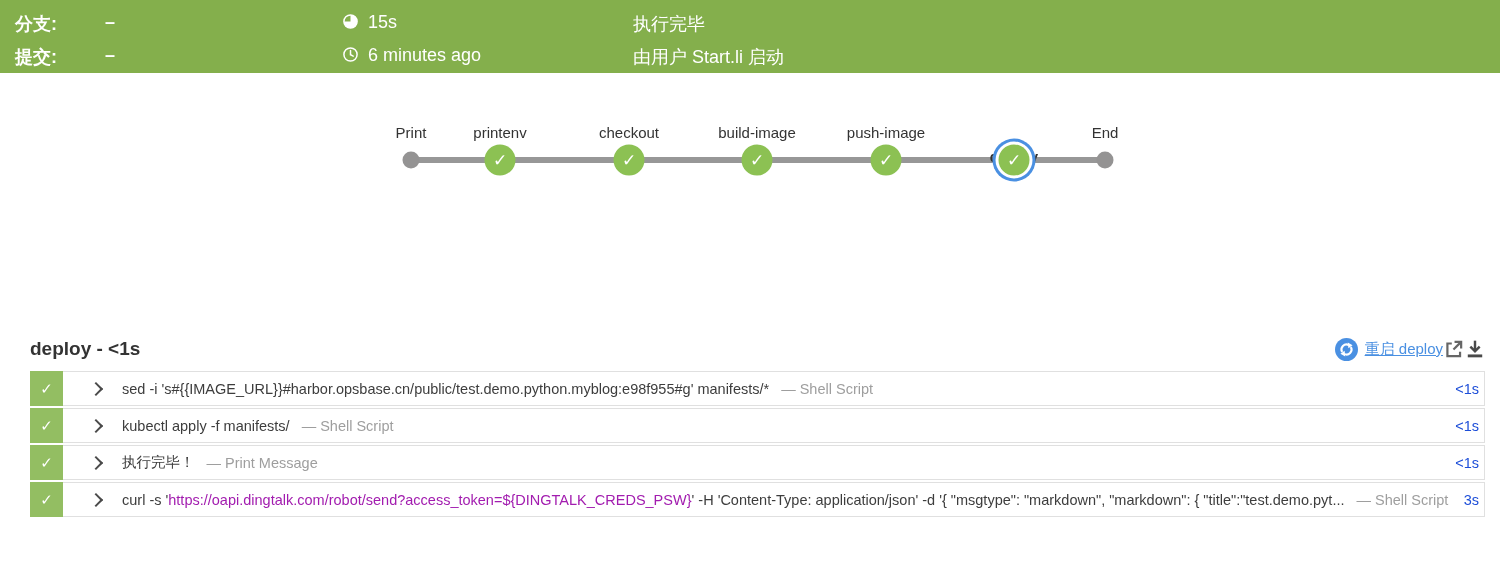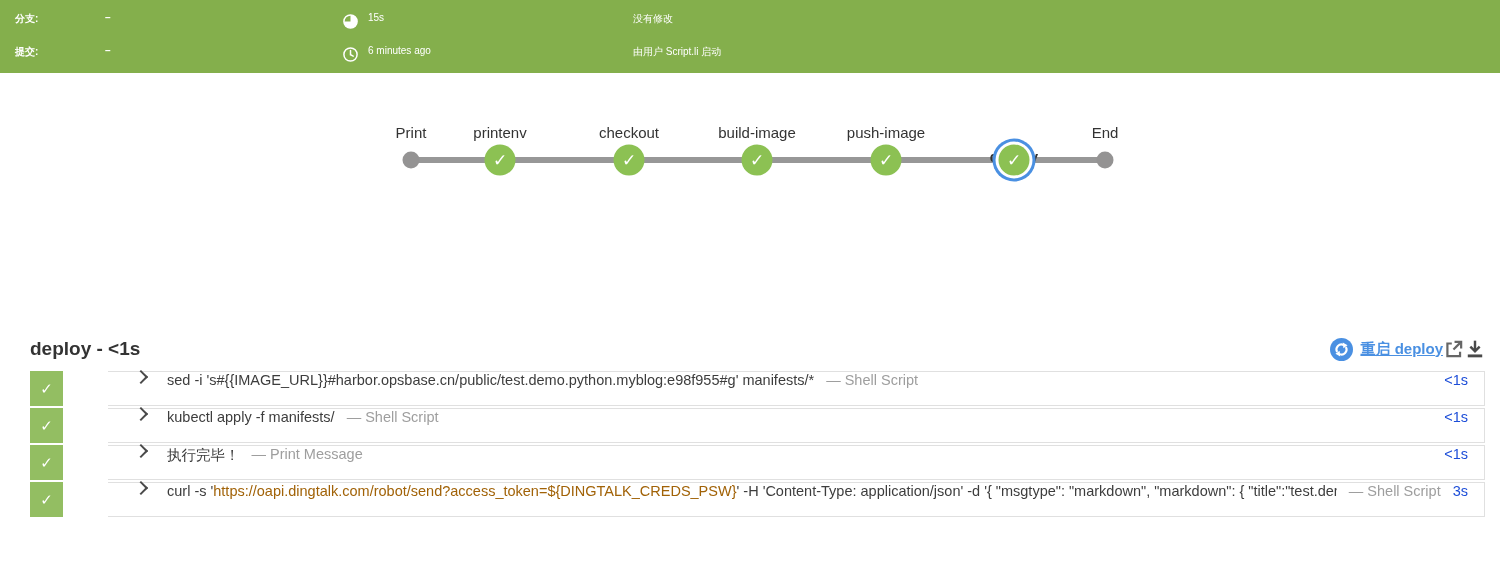--- a/index.html
+++ b/index.html
@@ -1,20 +1,20 @@
 <!DOCTYPE html>
 <html><head>
 <meta charset="utf-8">
 <style>
   html,body{margin:0;padding:0;background:#fff;}
   .page{position:relative;width:1500px;height:567px;background:#fff;overflow:hidden;
         font-family:"Liberation Sans", sans-serif;-webkit-font-smoothing:antialiased;}
 
   
-  .topbar{position:absolute;top:0;left:0;width:100%;height:73px;background:#84AF4C;color:#fff;font-size:10px;}
+  .topbar{position:absolute;top:0;left:0;width:100%;height:73px;background:#84AF4C;color:#fff;font-size:18px;}
   .tb-row{position:absolute;left:0;right:0;height:20px;}
   .tb-row1{top:12px;}
   .tb-row2{top:45px;}
   .tb-label{position:absolute;left:15px;font-weight:700;}
   .tb-value{position:absolute;left:105px;font-weight:700;}
   .tb-icon{position:absolute;left:342px;top:1px;display:flex;}
   .tb-time{position:absolute;left:368px;}
   .tb-info{position:absolute;left:633px;}
 
   
@@ -23,67 +23,67 @@
   .p-dot{width:17px;height:17px;border-radius:50%;background:#949393;}
   .p-check{width:31px;height:31px;border-radius:50%;background:#8CC153;color:#fff;
            display:flex;align-items:center;justify-content:center;font-size:17px;line-height:1;}
   .p-selected{box-shadow:0 0 0 3px #fff,0 0 0 6px #4A90E2;}
   .p-label{position:absolute;top:124px;transform:translateX(-50%);font-size:15px;color:#333;white-space:nowrap;}
   .p-label-bold{font-weight:700;margin-top:24px;}
 
   
   .section-header{position:absolute;left:30px;right:15px;top:334px;height:30px;display:flex;align-items:center;}
   .section-title{font-size:19px;font-weight:700;color:#333;}
-  .actions{margin-left:auto;display:flex;font-weight:bold;}
+  .actions{margin-left:auto;display:flex;}
   .restart{display:flex;align-items:center;gap:7px;cursor:pointer;}
   .restart-label{font-size:15px;color:#4A90E2;text-decoration:underline;}
   .icon-btn{display:flex;align-items:center;cursor:pointer;}
 
   
   .steps{position:absolute;left:30px;right:15px;top:371px;}
   .step-row{display:flex;height:35px;margin-bottom:2px;cursor:pointer;}
   .step-strip{width:33px;flex:none;background:#93BE62;color:#fff;display:flex;align-items:center;justify-content:center;font-size:15px;}
   .step-content{flex:1;min-width:0;background:#fff;border:1px solid #e0e0e0;border-left:none;
-                display:flex;padding:0 16px 0 28px;font-size:14.5px;color:#3d3d3d;margin-left:45px;}
+                display:flex;align-items:center;padding:0 5px 0 28px;font-size:14.5px;color:#3d3d3d;}
   .chev{width:8px;height:8px;border-top:2px solid #4a4a4a;border-right:2px solid #4a4a4a;
         transform:rotate(45deg);margin-right:21px;flex:none;}
   .step-text{white-space:nowrap;overflow:hidden;flex-shrink:1;min-width:0;}
   .step-kind{flex:none;color:#9e9e9e;margin-left:12px;white-space:nowrap;}
   .step-dur{flex:none;margin-left:auto;padding-left:12px;color:#1d4ed8;}
-  .step-link{color:#a16207;}
+  .step-link{color:#a21caf;}
 </style>
 </head>
 <body>
 
 <div class="page">
 
   <div class="topbar">
     <div class="tb-row tb-row1">
       <span class="tb-label">分支:</span>
       <span class="tb-value">–</span>
       <span class="tb-icon">
         <svg width="17" height="17" viewBox="0 0 17 17">
           <circle cx="8.5" cy="8.5" r="6.6" fill="none" stroke="#fff" stroke-width="1.5"></circle>
           <path d="M8.5 8.5 L8.5 1.9 A6.6 6.6 0 1 1 1.9 8.5 Z" fill="#fff"></path>
         </svg>
       </span>
       <span class="tb-time">15s</span>
-      <span class="tb-info">没有修改</span>
+      <span class="tb-info">执行完毕</span>
     </div>
     <div class="tb-row tb-row2">
       <span class="tb-label">提交:</span>
       <span class="tb-value">–</span>
       <span class="tb-icon">
         <svg width="17" height="17" viewBox="0 0 17 17">
           <circle cx="8.5" cy="8.5" r="6.6" fill="none" stroke="#fff" stroke-width="1.5"></circle>
           <path d="M8.5 4.6 V8.7 L11.2 10.2" fill="none" stroke="#fff" stroke-width="1.5" stroke-linecap="round"></path>
         </svg>
       </span>
       <span class="tb-time">6 minutes ago</span>
-      <span class="tb-info">由用户 Script.li 启动</span>
+      <span class="tb-info">由用户 Start.li 启动</span>
     </div>
   </div>
 
   <div>
     <div class="p-line"></div>
 
     <span class="p-label" style="left:411px">Print</span>
     <span class="p-label" style="left:500px">printenv</span>
     <span class="p-label" style="left:629px">checkout</span>
     <span class="p-label" style="left:757px">build-image</span>

